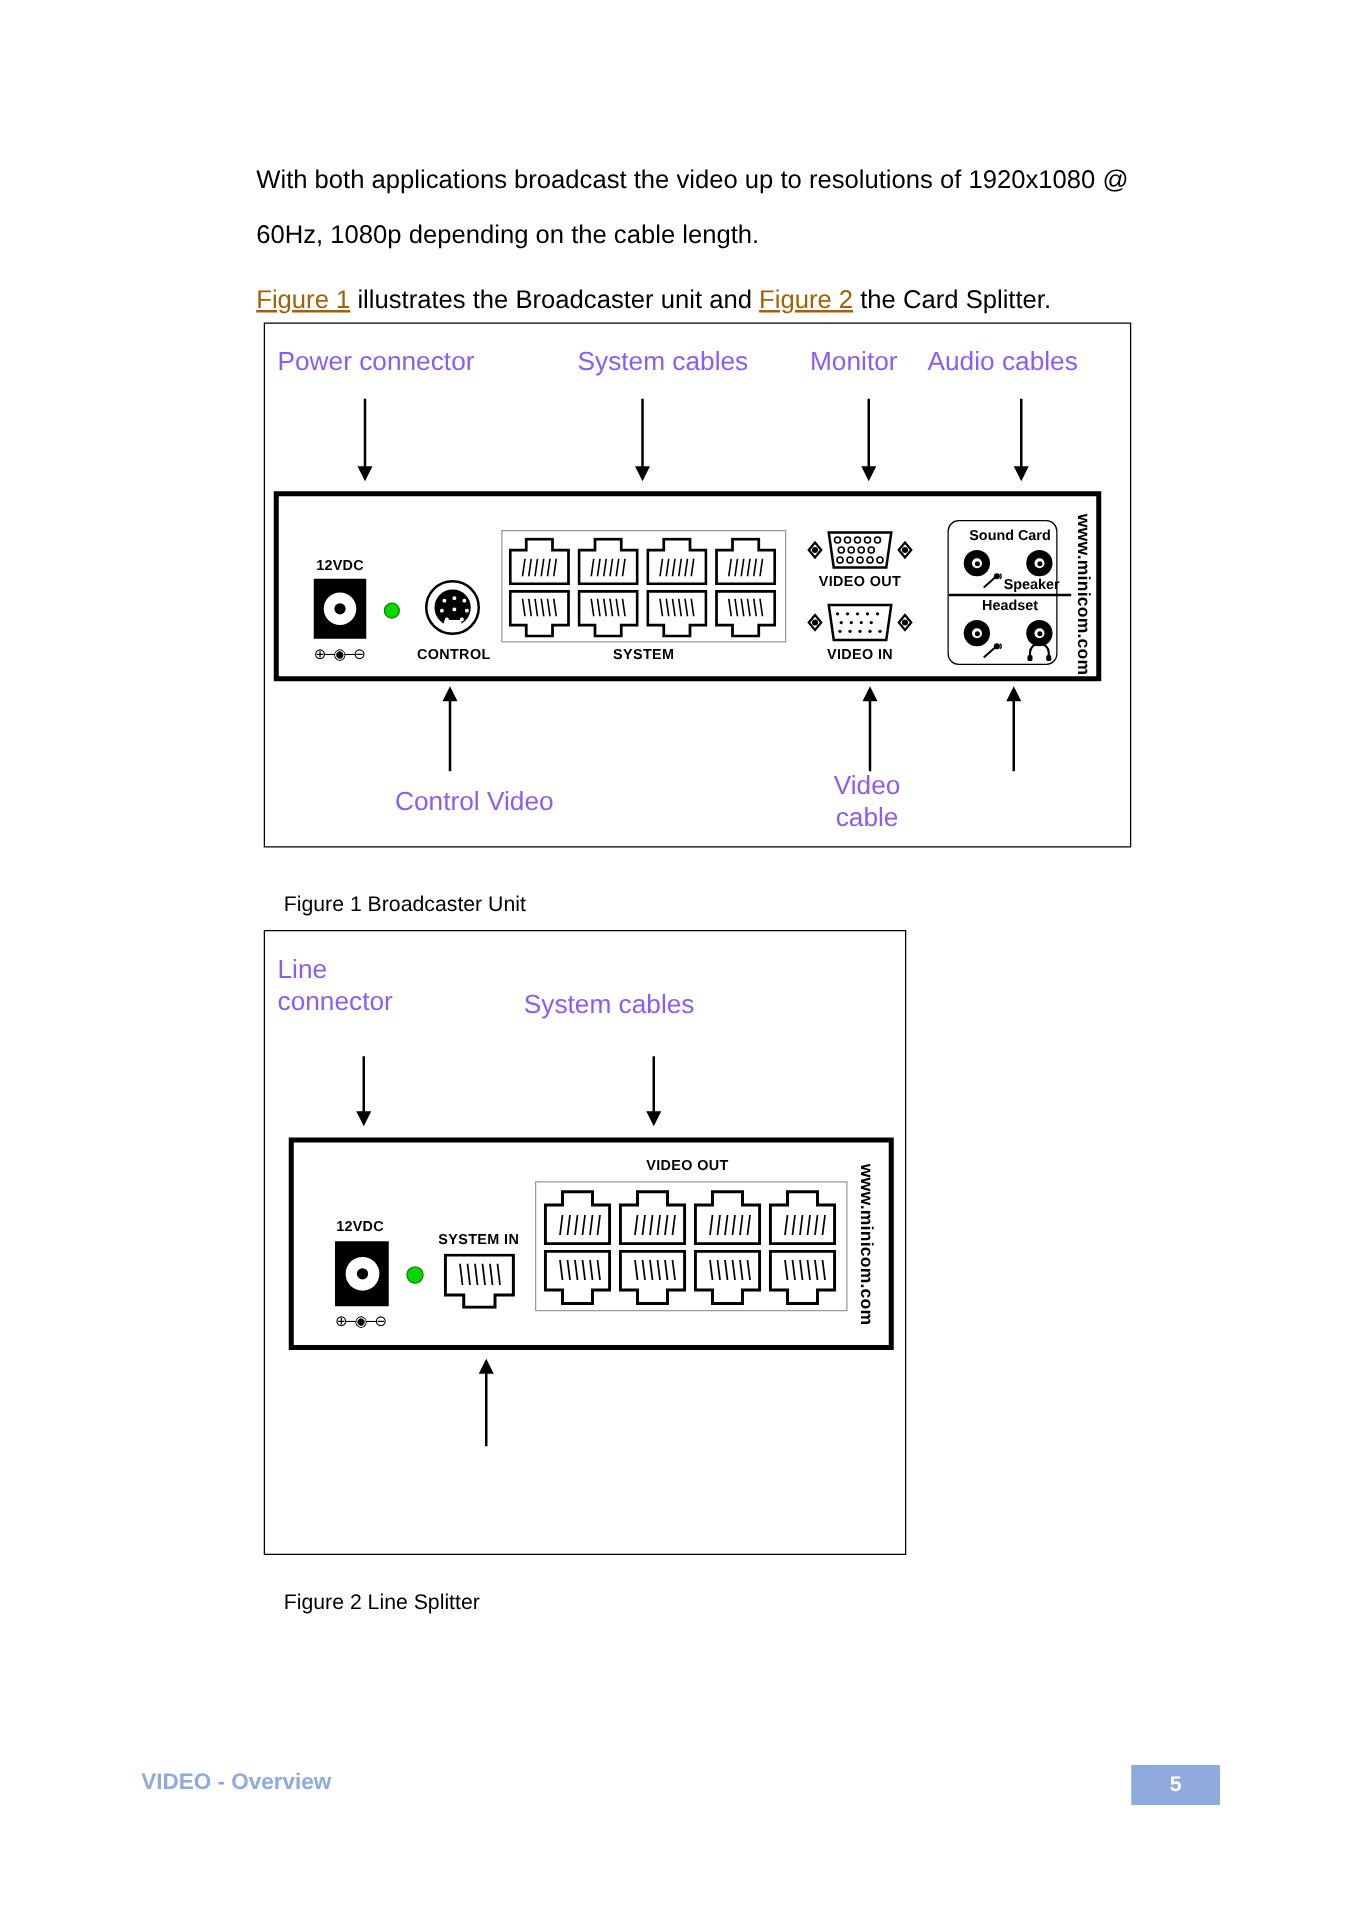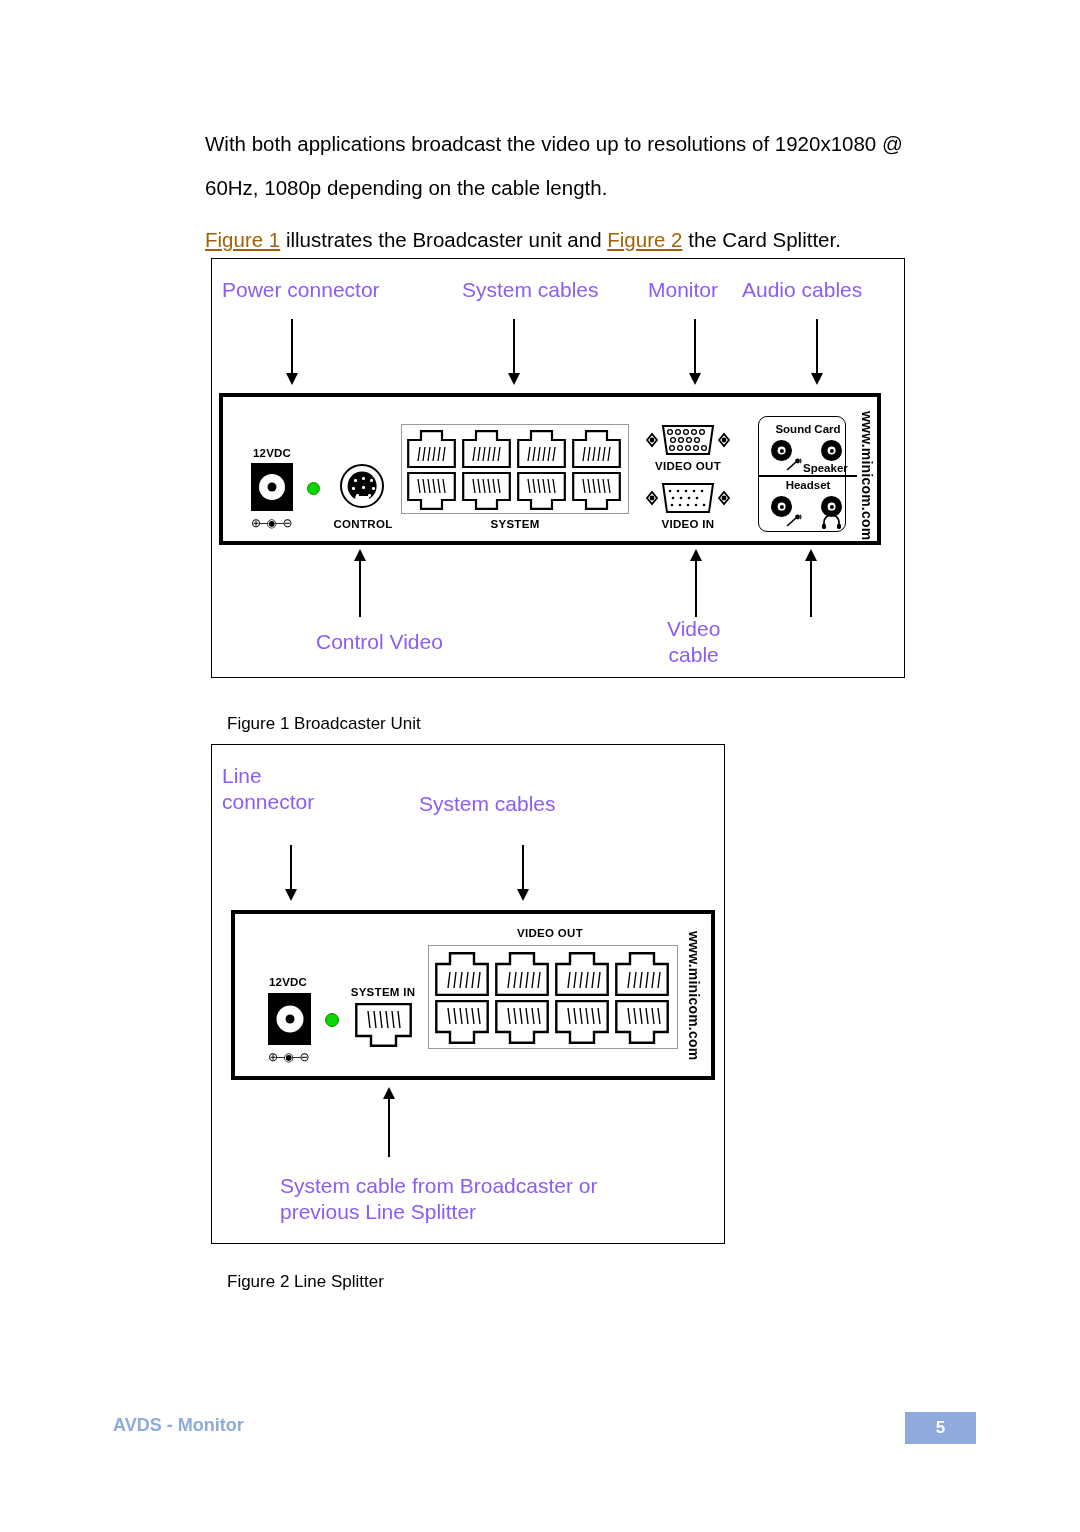--- a/index.html
+++ b/index.html
@@ -556,22 +556,20 @@
 
   <div class="callout" style="left:10px; top:18px;">Line
 connector</div>
   <div class="callout" style="left:207px; top:46px;">System cables</div>
 
   <div class="arrow down" style="left:78px; top:100px; height:46px;"></div>
   <div class="arrow down" style="left:310px; top:100px; height:46px;"></div>
 
   <div class="arrow up" style="left:176px; top:352px; height:60px;"></div>
 
-  <div class="callout" style="left:68px; top:428px;">System cable from Broadcaster or
-previous Line Splitter</div>
 </div>
 
 <div class="device" id="splitter-device">
 
   <div class="pwr-label" style="left:34px; top:62px;">12VDC</div>
   <div class="pwr-jack" style="left:33px; top:79px; width:43px; height:52px;">
     <div class="ring" style="width:27px; height:27px;"></div>
     <div class="pin" style="width:9px; height:9px;"></div>
   </div>
   <div class="polarity" style="left:33px; top:137px;">⊕─◉─⊖</div>
@@ -699,14 +697,14 @@
           </g>
         </svg>
     </div>
   </div>
 
   <div class="brand-vertical" style="left:452px; top:17px;">www.minicom.com</div>
 </div>
 
 <div class="fig-caption" id="figure2-caption">Figure 2 Line Splitter</div>
 
-<div id="footer-title">AVDS - Monitor</div>
+<div id="footer-title">VIDEO - Overview</div>
 <div id="page-badge">5</div>
 
 </body></html>

